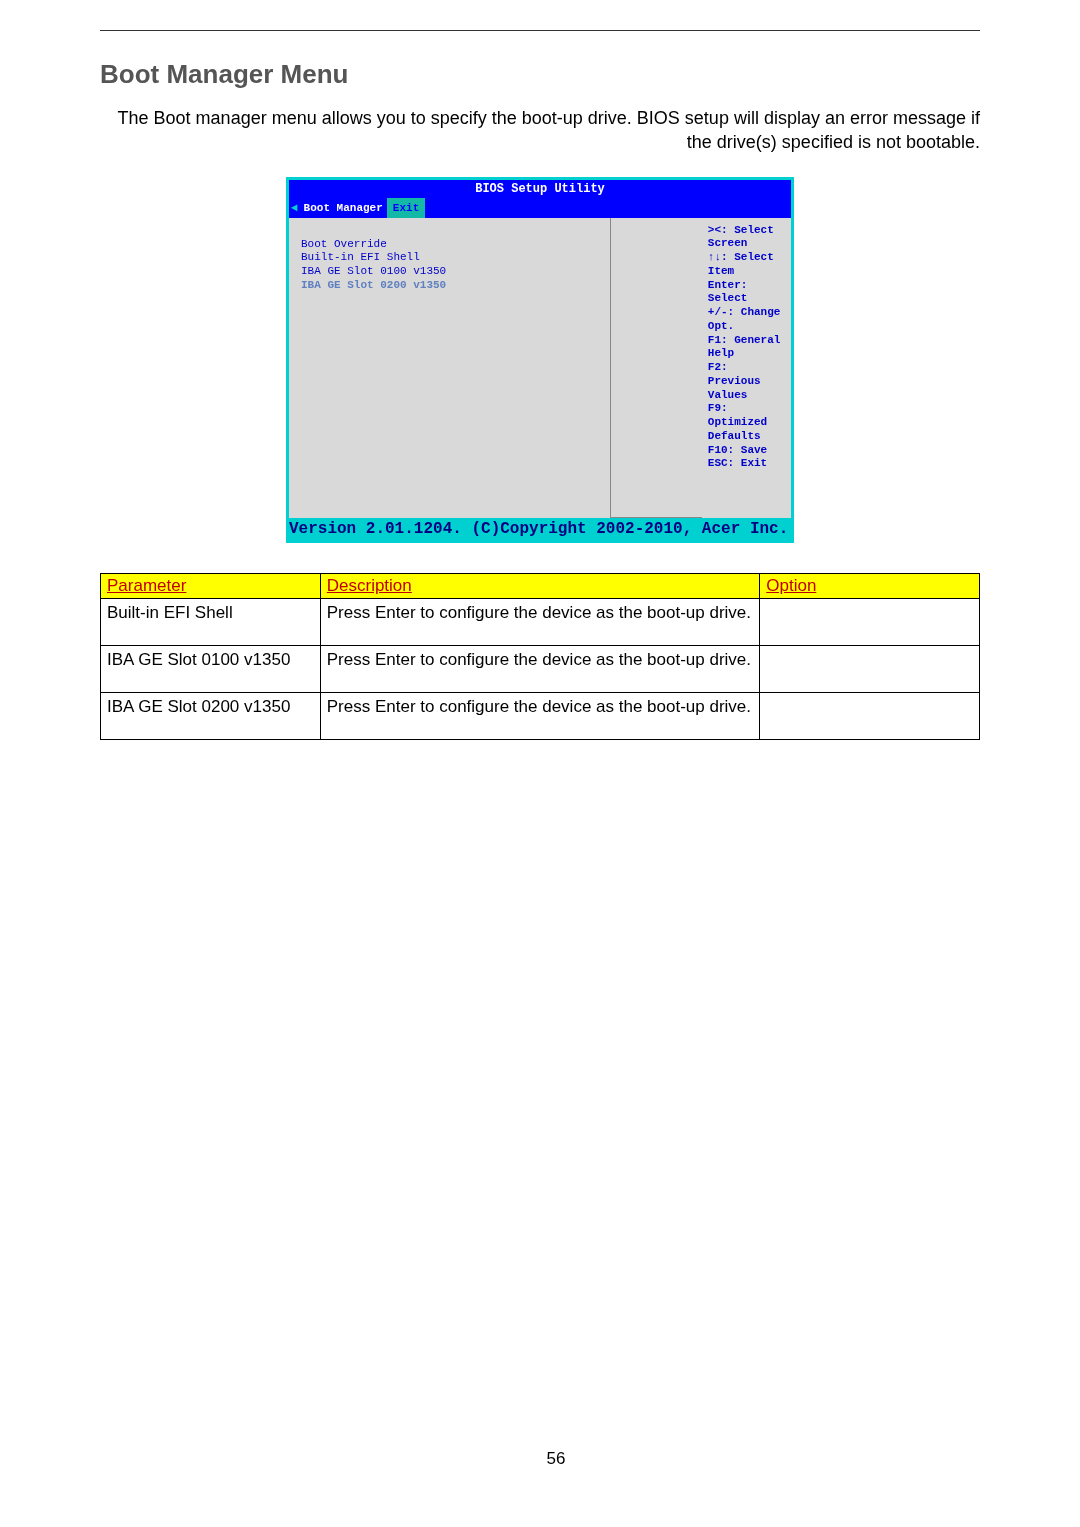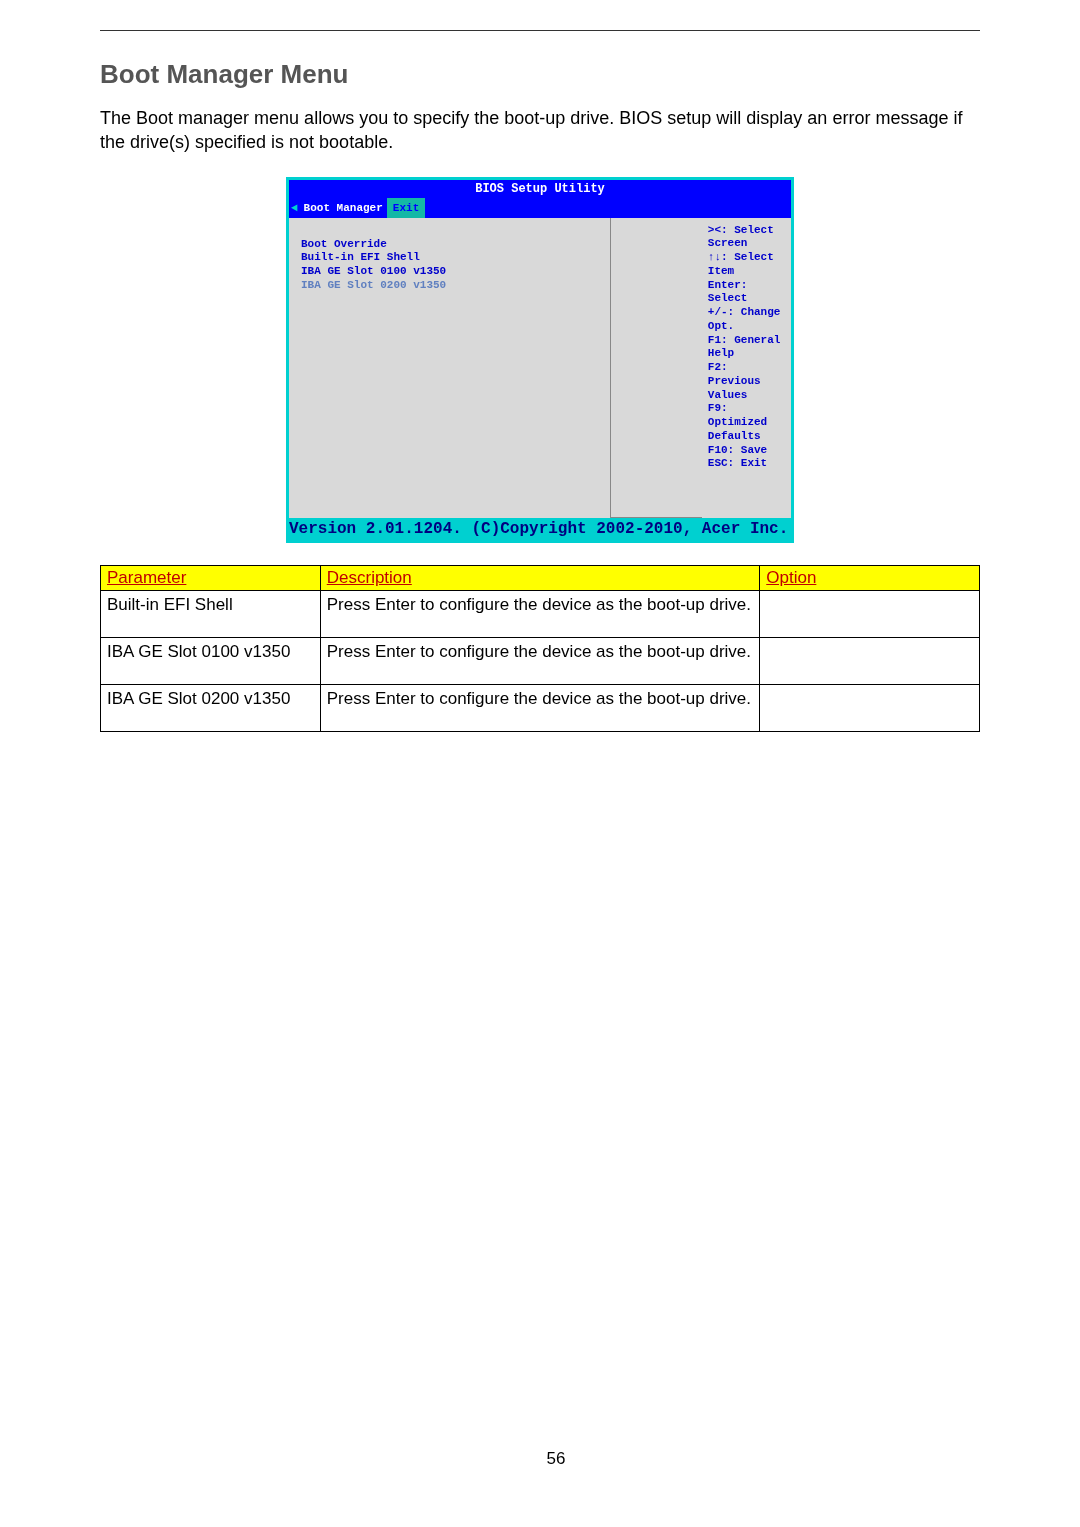--- a/index.html
+++ b/index.html
@@ -23,25 +23,26 @@
       color: #555;
       font-weight: 600;
       margin-bottom: 16px;
       font-family: "Segoe UI", Arial, sans-serif;
     }
     .body-text {
       font-size: 18px;
       color: #000;
       line-height: 1.35;
       margin-bottom: 22px;
+      text-align: right;
     }
     
     .bios-wrap {
       width: 508px;
-      margin: 0 auto 22px auto;
+      margin: 0 auto 30px auto;
       border: 3px solid #00d0d0;
     }
     .bios-title {
       background: #0000ff;
       color: #fff;
       text-align: center;
       font-family: "Courier New", monospace;
       font-size: 12px;
       font-weight: bold;
       padding: 2px 0;
@@ -77,21 +78,21 @@
       border-right: 1px solid #888;
       padding: 20px 12px;
       font-family: "Courier New", monospace;
       font-size: 11px;
       font-weight: bold;
       color: #0000cc;
       line-height: 1.25;
     }
     .bios-left .highlight {
       color: #0000cc;
-      font-weight: bold;
+      font-weight: normal;
     }
     .bios-left .dim {
       color: #6080c0;
     }
     .bios-right {
       flex: 1;
       display: flex;
       flex-direction: row;
     }
     .bios-right-top {

